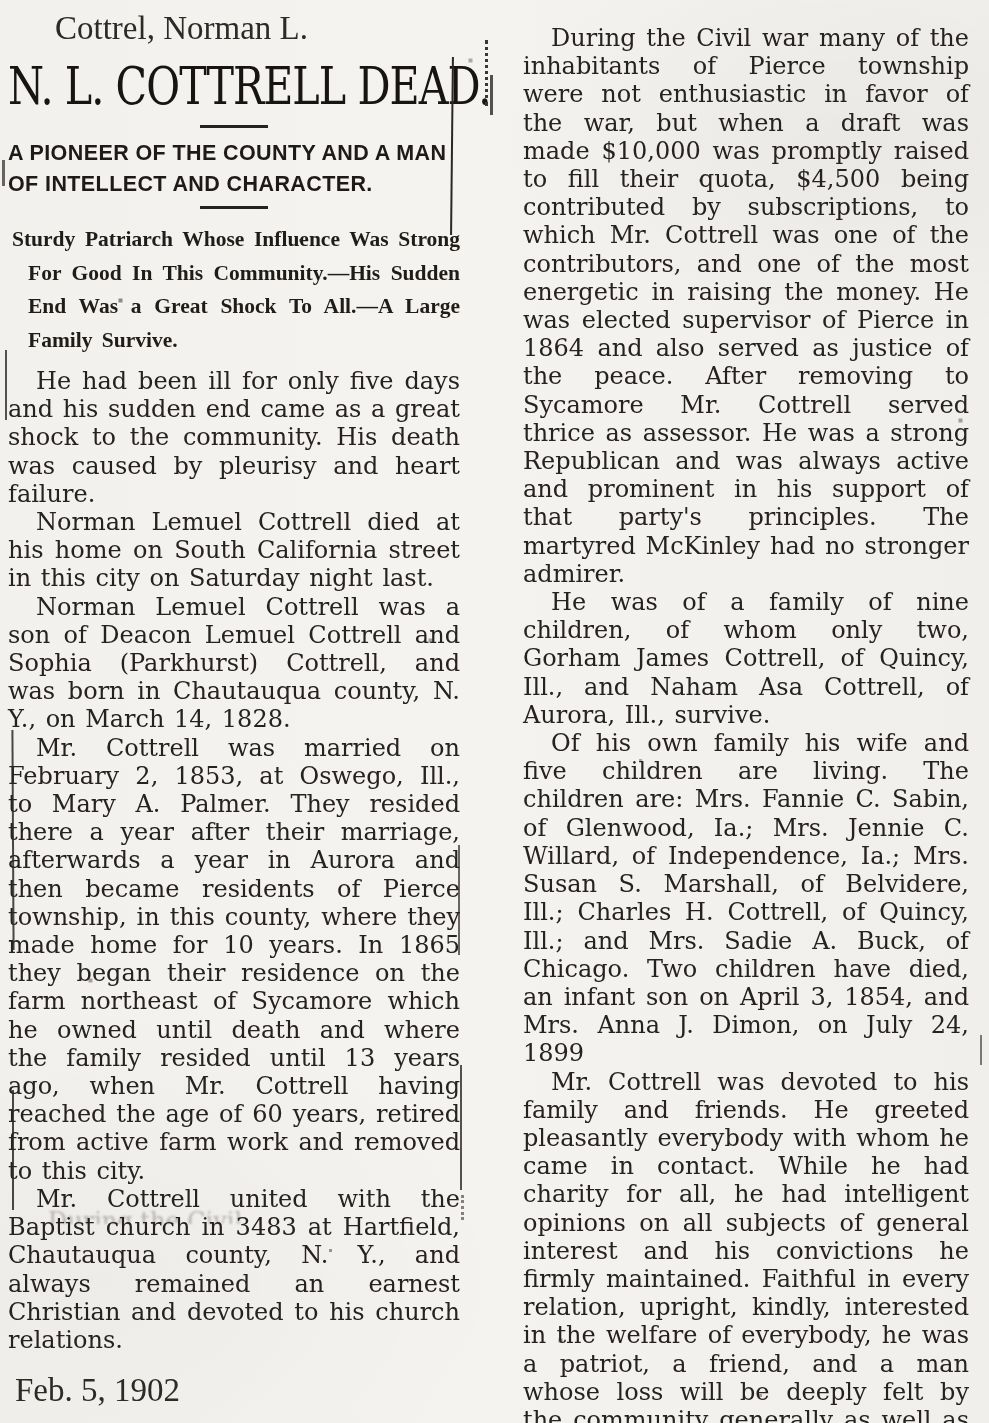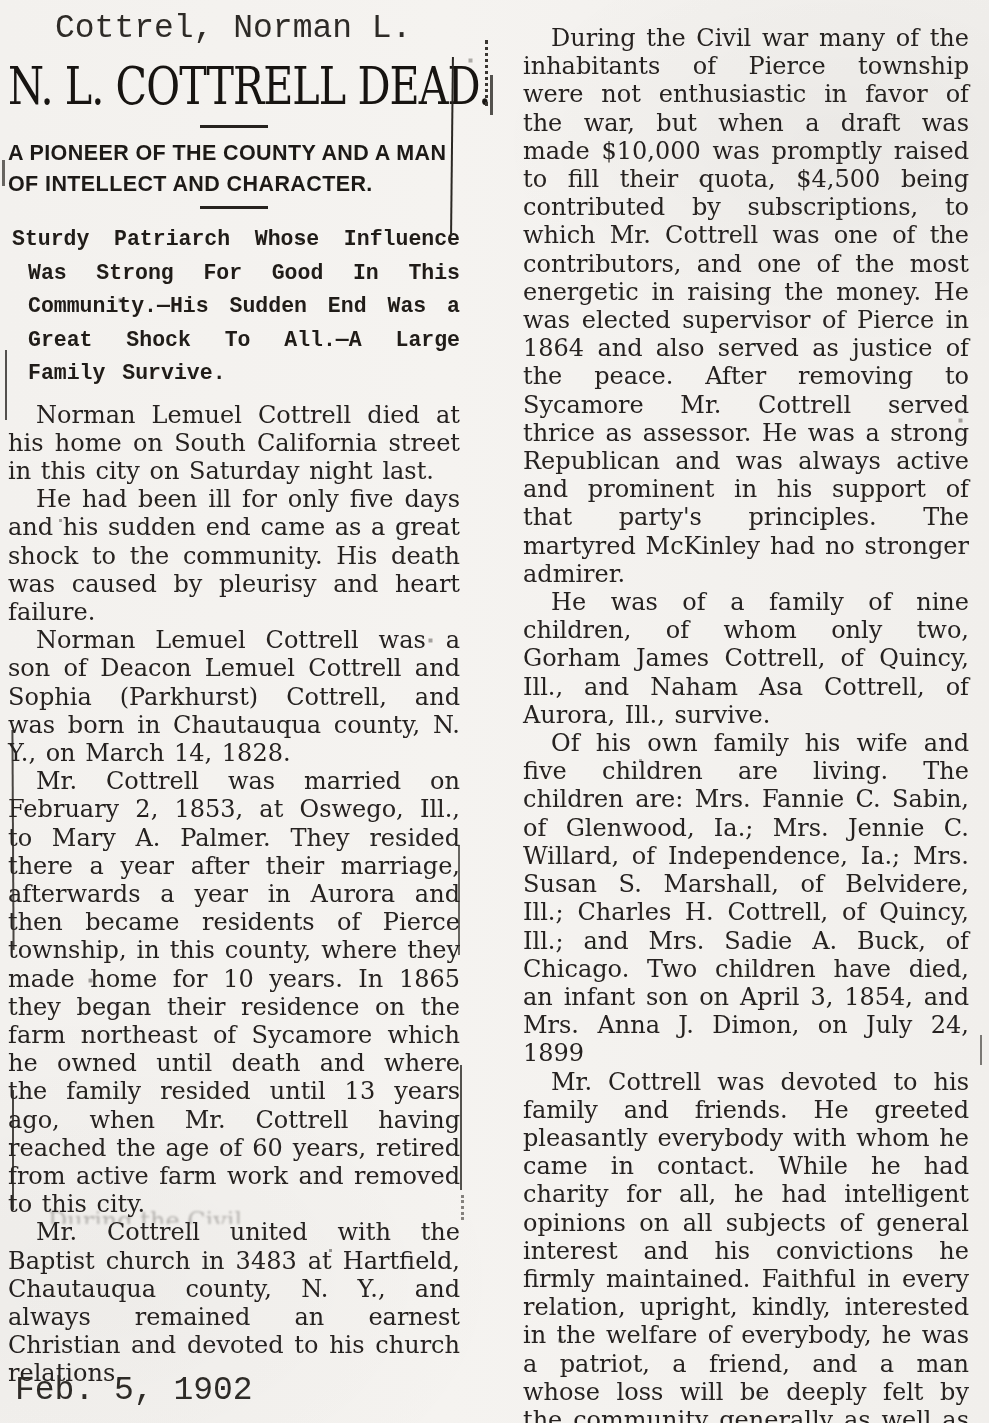--- a/index.html
+++ b/index.html
@@ -9,21 +9,21 @@
     margin:0 auto;
     background:
       radial-gradient(ellipse 500px 300px at 85% 10%, rgba(0,0,0,0.03), transparent 70%),
       radial-gradient(ellipse 600px 400px at 10% 90%, rgba(0,0,0,0.025), transparent 70%),
       linear-gradient(90deg, #f3f1ee 0%, #f5f3f0 45%, #f1efec 100%);
     overflow:hidden;
     color:#231f1b;
   }
   
   .typed{
-    font-family:Liberation Mono, monospace;
+    font-family:Liberation Serif, serif;
     color:#2e2b27;
     white-space:nowrap;
   }
   .annotation{position:absolute;left:55px;top:10px;font-size:33px;}
   .source-line{position:absolute;left:14px;top:1312px;font-size:33px;}
   .date-line{position:absolute;left:15px;top:1372px;font-size:33px;}
   
   .col-left{position:absolute;left:8px;top:55px;width:452px;}
   .headline{
     font-family:"DejaVu Serif", serif;
@@ -43,21 +43,21 @@
   .subhead{
     font-family:"Liberation Sans", sans-serif;
     font-weight:bold;
     font-size:21.5px;
     line-height:31px;
     letter-spacing:0.4px;
     color:#1d1a17;
     margin:2px 0 0 0;
   }
   .deck{
-    font-family:Liberation Mono, monospace;
+    font-family:Liberation Serif, serif;
     font-weight:bold;
     font-size:21.5px;
     line-height:33.5px;
     word-spacing:4px;
     text-align:justify;
     color:#201c18;
     padding-left:20px;text-indent:-16px;
     margin:14px 0 10px 0;
   }
   
@@ -112,22 +112,22 @@
   <div class="col-left">
     <div class="headline">
       <span>N. L. COTTRELL DEAD.</span>
     </div>
     <div class="rule"></div>
     <div class="subhead">A PIONEER OF THE COUNTY AND A MAN OF INTELLECT AND CHARACTER.</div>
     <div class="rule"></div>
     <div class="deck">Sturdy Patriarch Whose Influence Was Strong For Good In This Community.—His Sudden End Was a Great Shock To All.—A Large Family Survive.</div>
 
     <div class="body-col">
+      <p>He had been ill for only five days and his sudden end came as a great shock to the community. His death was caused by pleurisy and heart failure.</p>
       <p>Norman Lemuel Cottrell died at his home on South California street in this city on Saturday night last.</p>
-      <p>He had been ill for only five days and his sudden end came as a great shock to the community. His death was caused by pleurisy and heart failure.</p>
       <p>Norman Lemuel Cottrell was a son of Deacon Lemuel Cottrell and Sophia (Parkhurst) Cottrell, and was born in Chautauqua county, N. Y., on March 14, 1828.</p>
       <p>Mr. Cottrell was married on February 2, 1853, at Oswego, Ill., to Mary A. Palmer. They resided there a year after their marriage, afterwards a year in Aurora and then became residents of Pierce township, in this county, where they made home for 10 years. In 1865 they began their residence on the farm northeast of Sycamore which he owned until death and where the family resided until 13 years ago, when Mr. Cottrell having reached the age of 60 years, retired from active farm work and removed to this city.</p>
       <p>Mr. Cottrell united with the Baptist church in 3483 at Hartfield, Chautauqua county, N. Y., and always remained an earnest Christian and devoted to his church relations.</p>
     </div>
   </div>
 
   <div class="cut-line">During the Civil</div>
 
   <div class="col-right body-col">
     <p>During the Civil war many of the inhabitants of Pierce township were not enthusiastic in favor of the war, but when a draft was made $10,000 was promptly raised to fill their quota, $4,500 being contributed by subscriptions, to which Mr. Cottrell was one of the contributors, and one of the most energetic in raising the money. He was elected supervisor of Pierce in 1864 and also served as justice of the peace. After removing to Sycamore Mr. Cottrell served thrice as assessor. He was a strong Republican and was always active and prominent in his support of that party's principles. The martyred McKinley had no stronger admirer.</p>

